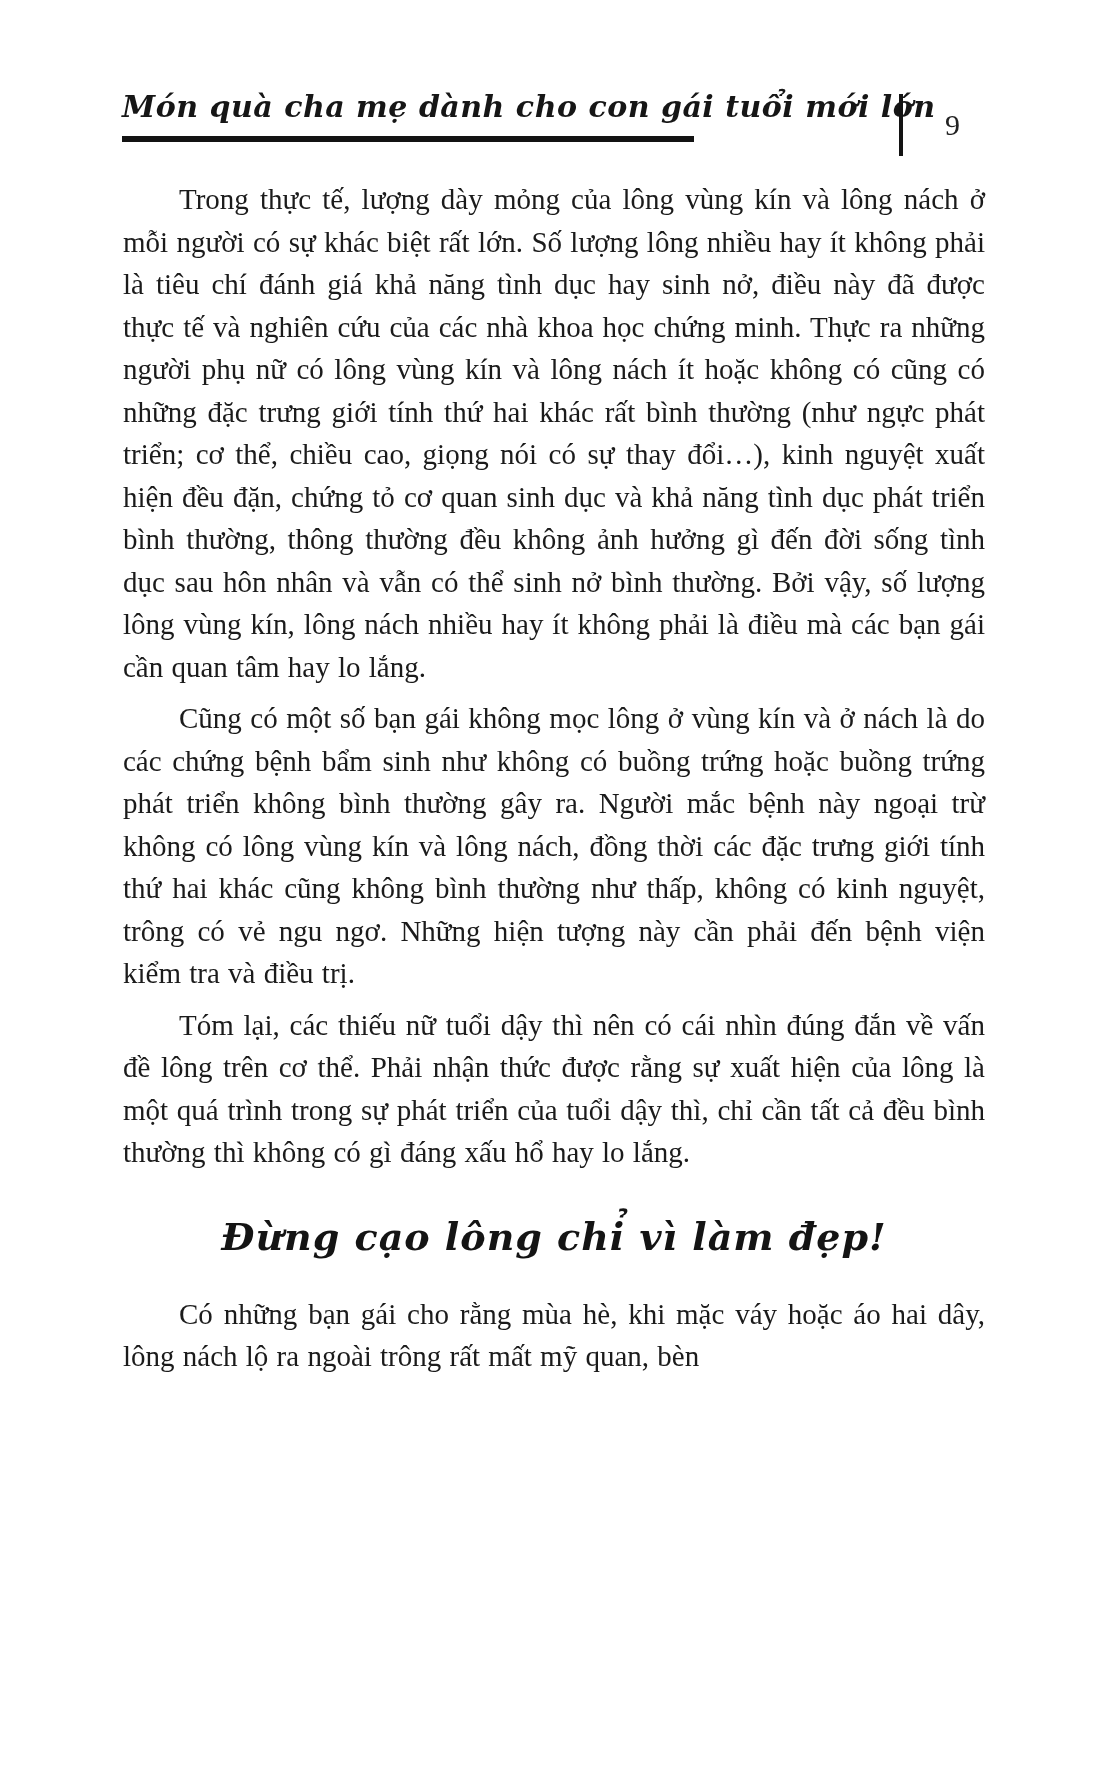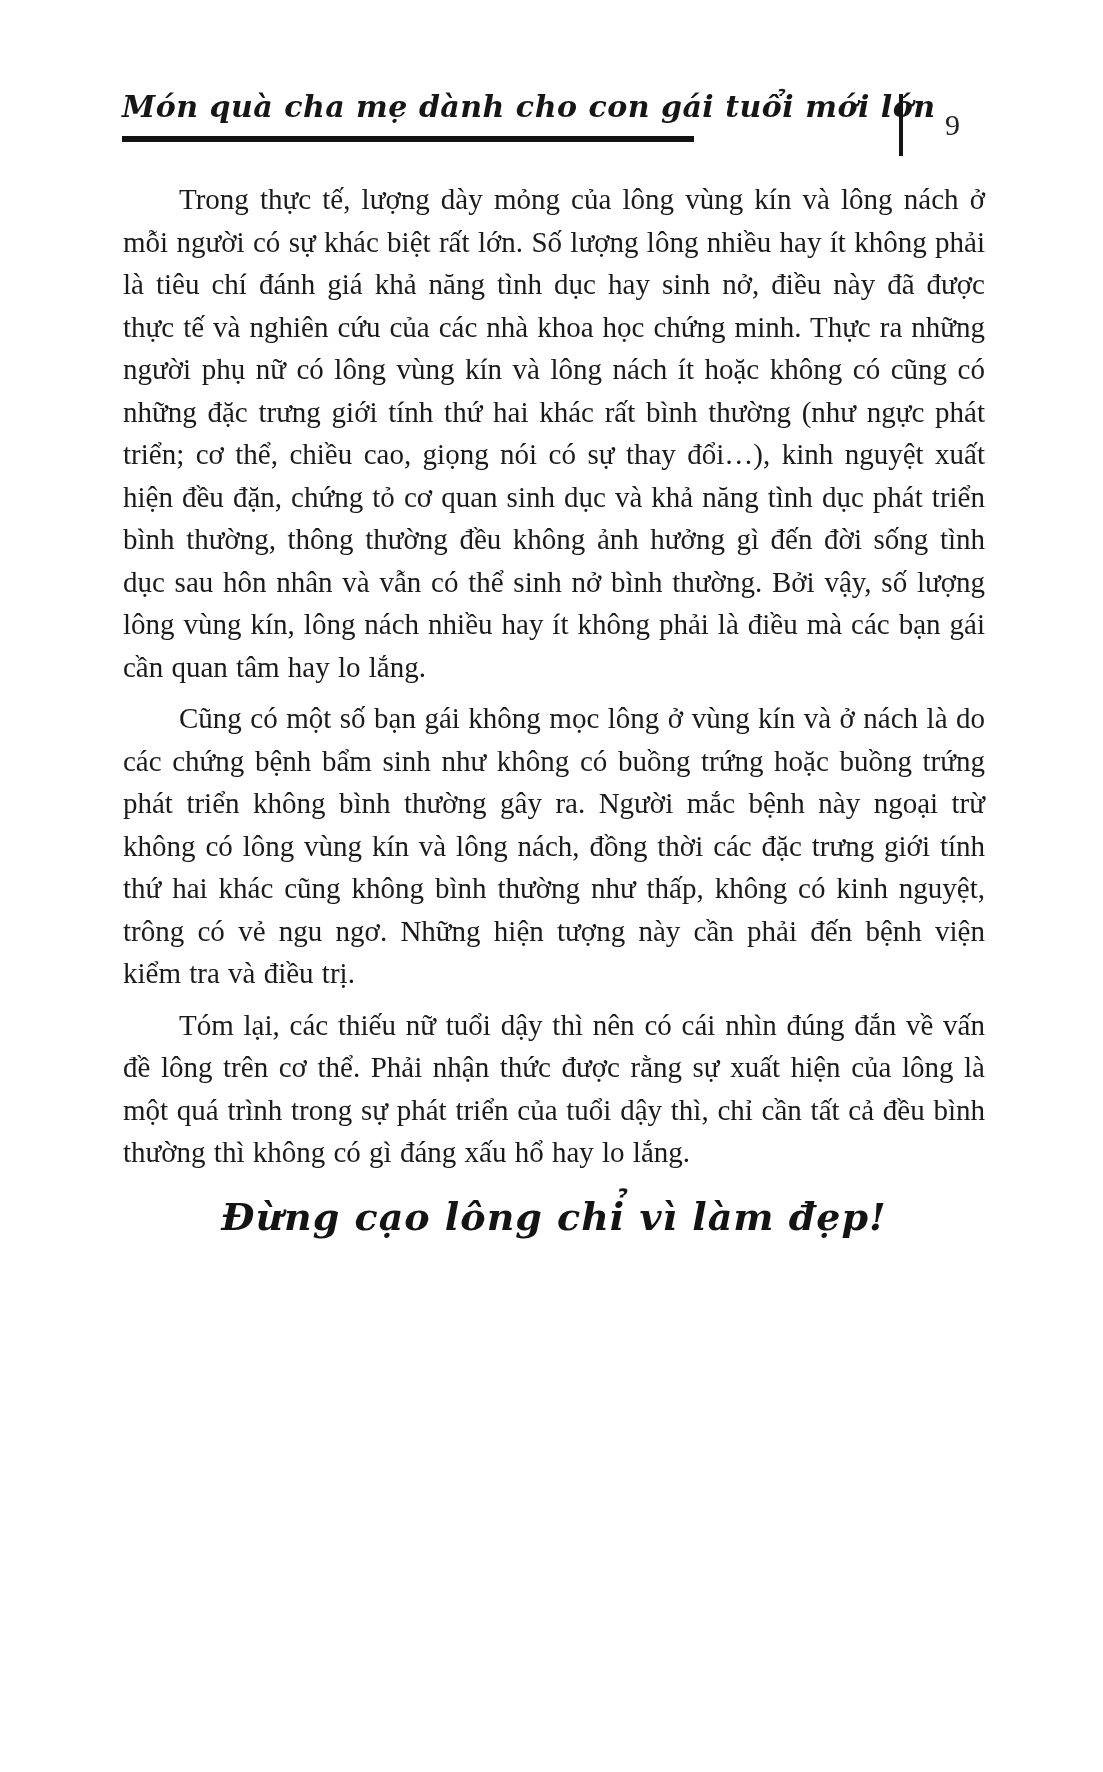--- a/index.html
+++ b/index.html
@@ -76,21 +76,21 @@
     line-height: 42.5px;
     text-align: justify;
     text-indent: 56px;
     margin-bottom: 9px;
     word-spacing: 1px;
   }
   .para.no-indent { text-indent: 0; }
 
   
   .section-heading {
-    margin-top: 20px;
+    margin-top: 40px;
     margin-bottom: 34px;
     text-align: center;
     font-family: "DejaVu Serif", serif;
     font-style: italic;
     font-weight: bold;
     font-size: 38px;
     letter-spacing: 1px;
     color: #141414;
   }
 </style>
@@ -112,15 +112,16 @@
   <main class="body-text">
 
     <p class="para">Trong thực tế, lượng dày mỏng của lông vùng kín và lông nách ở mỗi người có sự khác biệt rất lớn. Số lượng lông nhiều hay ít không phải là tiêu chí đánh giá khả năng tình dục hay sinh nở, điều này đã được thực tế và nghiên cứu của các nhà khoa học chứng minh. Thực ra những người phụ nữ có lông vùng kín và lông nách ít hoặc không có cũng có những đặc trưng giới tính thứ hai khác rất bình thường (như ngực phát triển; cơ thể, chiều cao, giọng nói có sự thay đổi…), kinh nguyệt xuất hiện đều đặn, chứng tỏ cơ quan sinh dục và khả năng tình dục phát triển bình thường, thông thường đều không ảnh hưởng gì đến đời sống tình dục sau hôn nhân và vẫn có thể sinh nở bình thường. Bởi vậy, số lượng lông vùng kín, lông nách nhiều hay ít không phải là điều mà các bạn gái cần quan tâm hay lo lắng.</p>
 
     <p class="para">Cũng có một số bạn gái không mọc lông ở vùng kín và ở nách là do các chứng bệnh bẩm sinh như không có buồng trứng hoặc buồng trứng phát triển không bình thường gây ra. Người mắc bệnh này ngoại trừ không có lông vùng kín và lông nách, đồng thời các đặc trưng giới tính thứ hai khác cũng không bình thường như thấp, không có kinh nguyệt, trông có vẻ ngu ngơ. Những hiện tượng này cần phải đến bệnh viện kiểm tra và điều trị.</p>
 
     <p class="para">Tóm lại, các thiếu nữ tuổi dậy thì nên có cái nhìn đúng đắn về vấn đề lông trên cơ thể. Phải nhận thức được rằng sự xuất hiện của lông là một quá trình trong sự phát triển của tuổi dậy thì, chỉ cần tất cả đều bình thường thì không có gì đáng xấu hổ hay lo lắng.</p>
 
     <h2 class="section-heading">Đừng cạo lông chỉ vì làm đẹp!</h2>
 
+    <p class="para">Có những bạn gái cho rằng mùa hè, khi mặc váy hoặc áo hai dây, lông nách lộ ra ngoài trông rất mất mỹ quan, bèn</p>
   </main>
 
 </div>
 
 </body></html>

